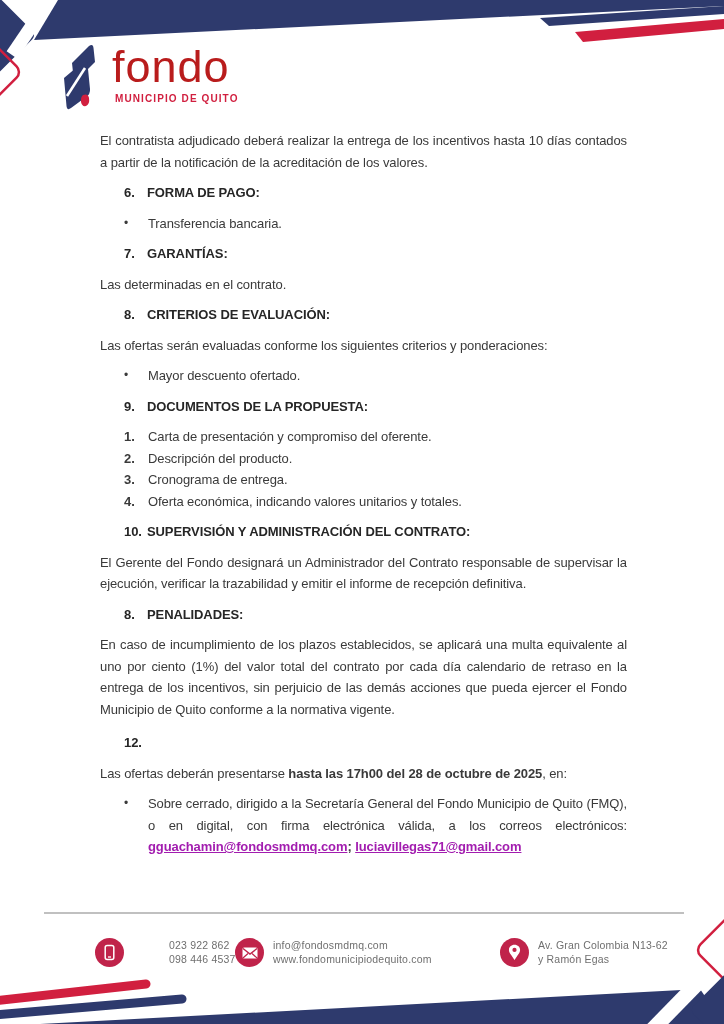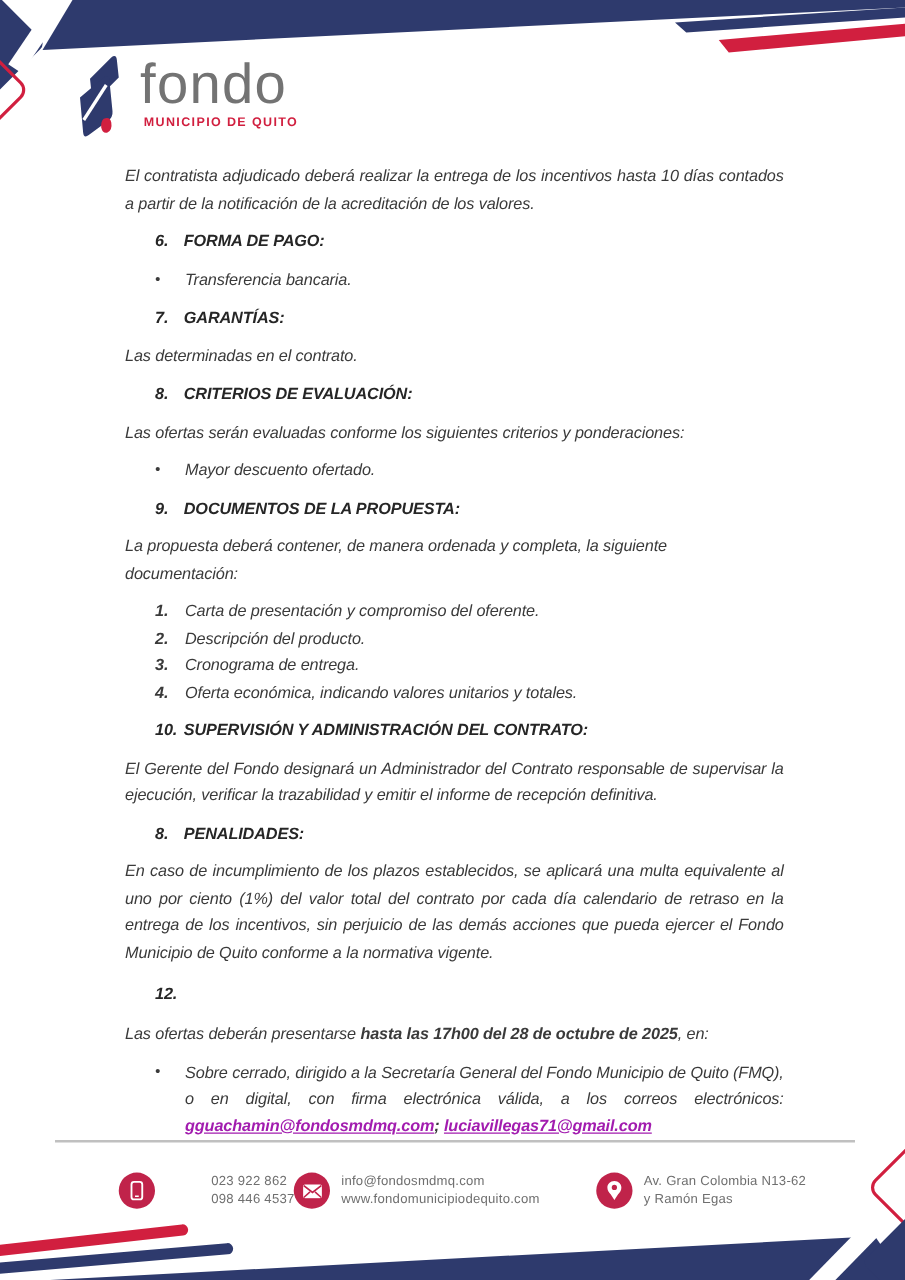--- a/index.html
+++ b/index.html
@@ -9,55 +9,55 @@
     position:relative; width:724px; height:1024px; background:#ffffff;
     margin:0 auto; overflow:hidden;
   }
   .deco { position:absolute; left:0; pointer-events:none; }
   .deco.top { top:0; }
   .deco.bottom { bottom:0; }
 
   
   .logo-mark { position:absolute; left:58px; top:42px; }
   .logo-word {
-    position:absolute; left:112px; top:44px; color:#737373;
+    position:absolute; left:112px; top:44px; color:#b91c1c;
     font-size:45px; font-weight:400; letter-spacing:1px; line-height:1;
   }
   .logo-sub {
     position:absolute; left:115px; top:93px; color:#d11f3f;
     font-size:10px; font-weight:700; letter-spacing:1.1px;
   }
 
   
   .content {
     position:absolute; left:100px; top:130px; width:527px;
-    color:#3a3a3a; font-size:13px; line-height:21.5px; letter-spacing:-0.1px;font-style:italic;
+    color:#3a3a3a; font-size:13px; line-height:21.5px; letter-spacing:-0.1px;
   }
   .para { margin-bottom:9px; }
   .justify { text-align:justify; }
   .heading { display:flex; padding-left:24px; font-weight:700; color:#262626; margin:4px 0 9px 0; }
   .heading .num { width:23px; flex:0 0 23px; }
-  .heading.sp { margin-top:12px;flex-direction:column; }
+  .heading.sp { margin-top:12px; }
   .bullet-row { display:flex; padding-left:24px; margin-bottom:9px; }
   .bullet-row .marker { width:24px; flex:0 0 24px; font-size:12px; }
   .olist { margin-bottom:9px; }
   .olist-row { display:flex; padding-left:24px; }
   .olist-row .num { width:24px; flex:0 0 24px; font-weight:700; }
   .bold { font-weight:700; }
   .email-link { font-weight:700; text-decoration:underline; color:#a21caf; }
 
   
   .divider { position:absolute; left:44px; top:912px; width:640px; height:1.5px; background:#c0c0c0; }
   .contact { position:absolute; top:938px; display:flex; align-items:flex-start; }
   .contact .circle {
     width:29px; height:29px; border-radius:50%; background:#c0234a;
     display:flex; align-items:center; justify-content:center; flex:0 0 29px; margin-right:9px;
   }
   .contact .lines { color:#6f6f6f; font-size:10.5px; line-height:13.5px; padding-top:1px; letter-spacing:0.2px; }
-  .c-phone { left:95px;gap:36px; } .c-mail { left:235px; } .c-loc { left:477px; }
+  .c-phone { left:95px;gap:36px; } .c-mail { left:235px; } .c-loc { left:500px; }
 </style>
 </head>
 <body>
 
 <div class="page">
 
   <svg class="deco top" width="724" height="130" viewBox="0 0 724 130">
 
     <rect x="-60" y="-5" width="80" height="80" rx="6" fill="#2e3a6d" transform="rotate(45 -20 35)"></rect>
 
@@ -106,21 +106,20 @@
     <p class="para">Las ofertas serán evaluadas conforme los siguientes criterios y ponderaciones:</p>
     <div class="bullet-row">
       <span class="marker">•</span>
       <span>Mayor descuento ofertado.</span>
     </div>
 
     <div class="heading">
       <span class="num">9.</span>
       <span>DOCUMENTOS DE LA PROPUESTA:</span>
     </div>
-    <p class="para">La propuesta deberá contener, de manera ordenada y completa, la siguiente documentación:</p>
     <div class="olist">
       <div class="olist-row">
         <span class="num">1.</span>
         <span>Carta de presentación y compromiso del oferente.</span>
       </div>
       <div class="olist-row">
         <span class="num">2.</span>
         <span>Descripción del producto.</span>
       </div>
       <div class="olist-row">

